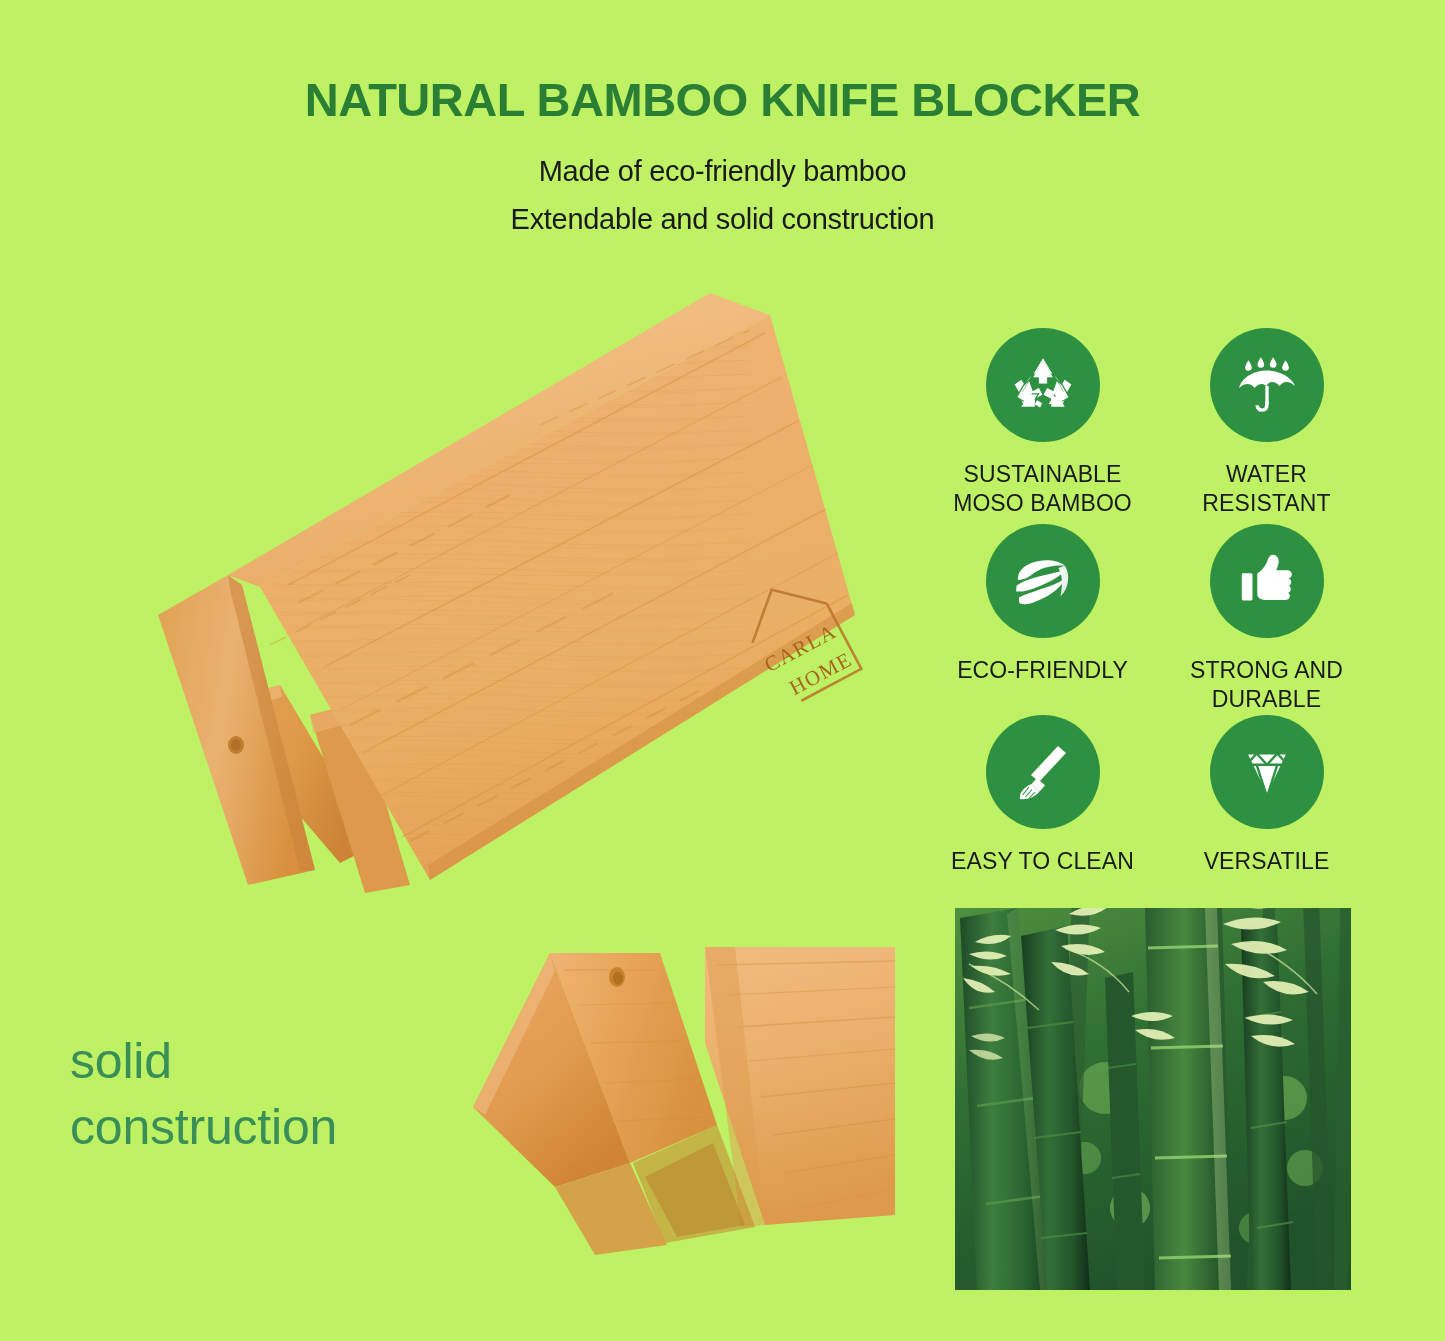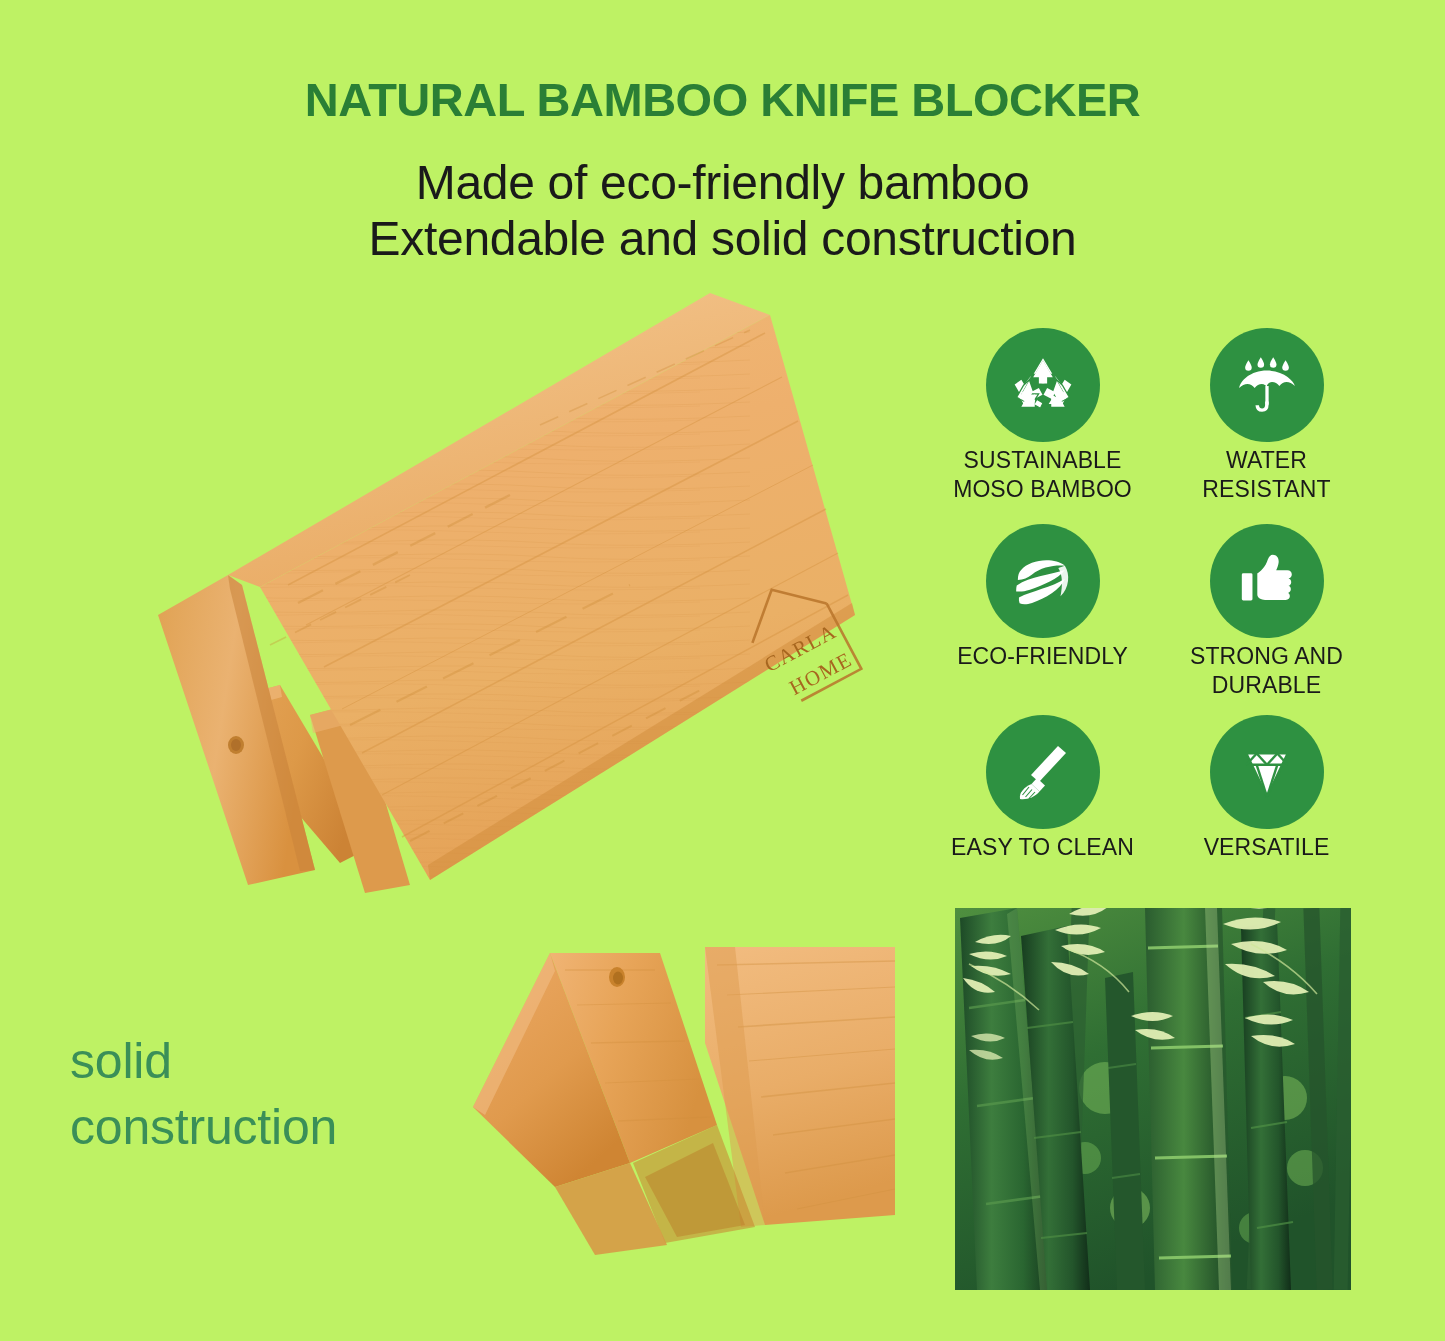--- a/index.html
+++ b/index.html
@@ -23,27 +23,27 @@
     font-size: 47px;
     font-weight: bold;
     letter-spacing: -0.5px;
     color: #2a7f35;
     font-family: "Liberation Sans", sans-serif;
   }
   .subtitle {
     position: absolute;
     left: 0; width: 1445px;
     text-align: center;
-    font-size: 48px;
+    font-size: 29px;
     color: #1a1a1a;
     font-family: "Liberation Sans", sans-serif;
     letter-spacing: -0.3px;
   }
   .subtitle.l1 { top: 155px; }
-  .subtitle.l2 { top: 211px; text-align: center; }
+  .subtitle.l2 { top: 203px; text-align: center; }
 
   
   .hero {
     position: absolute;
     left: 110px; top: 285px;
     width: 790px; height: 610px;
   }
   .hero-svg { width: 100%; height: 100%; display: block; }
 
   
@@ -67,21 +67,21 @@
     width: 114px; height: 114px;
     border-radius: 50%;
     background: #2e9141;
     margin: 0 auto;
     display: flex;
     align-items: center;
     justify-content: center;
   }
   .feat-badge svg { display: block; }
   .feat-label {
-    margin-top: 4px;
+    margin-top: 18px;
     font-size: 23px;
     line-height: 1.27;
     color: #1a1a1a;
     letter-spacing: 0.1px;
     font-family: "Liberation Sans", sans-serif;
     white-space: pre-line;
   }
 
   
   .solid-caption {

